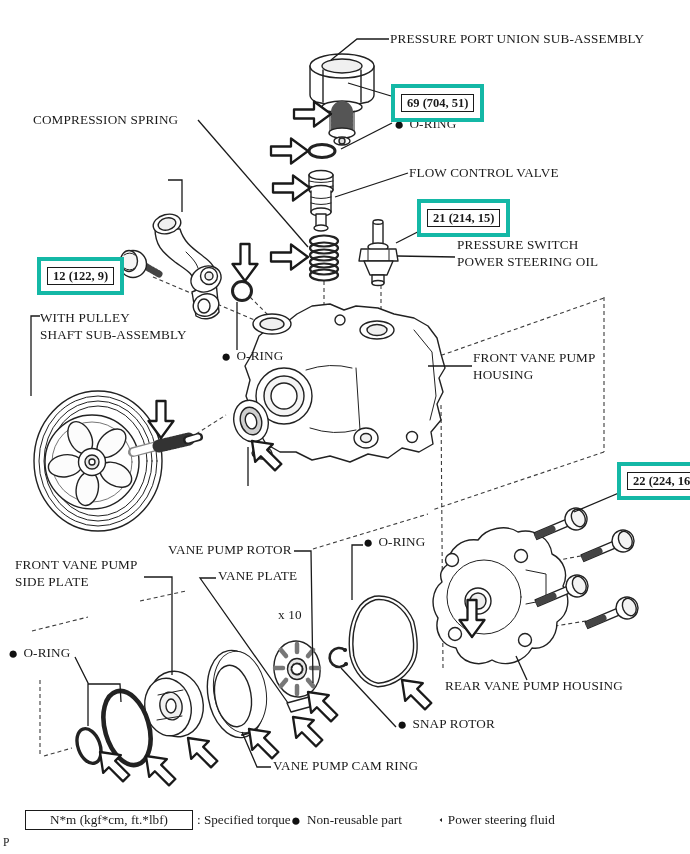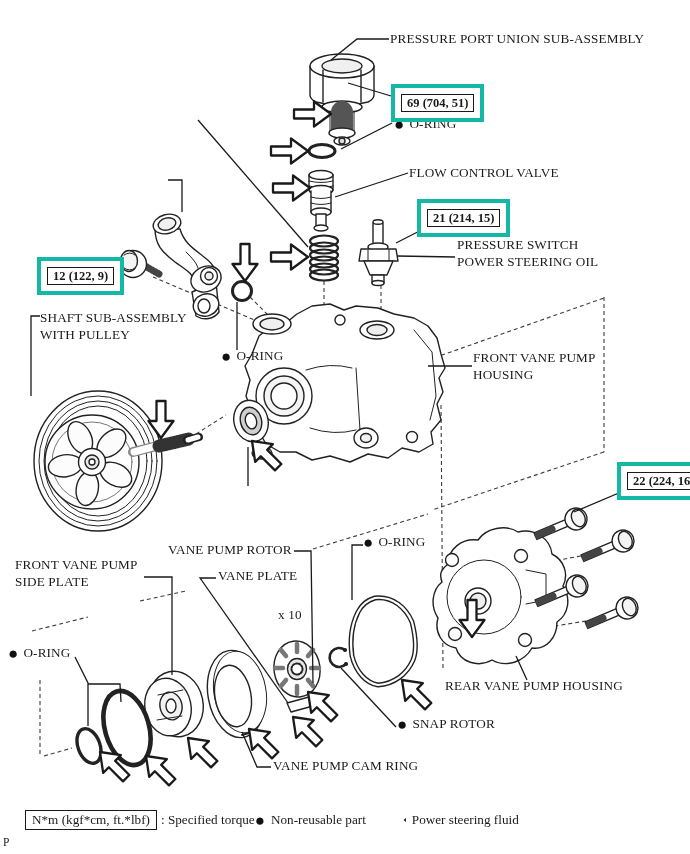--- a/index.html
+++ b/index.html
@@ -8,21 +8,21 @@
   .artwork{position:absolute;left:0;top:0;}
   .callout{position:absolute;font-size:13.2px;line-height:17px;letter-spacing:.15px;
            white-space:nowrap;color:#1a1a1a;}
   .bullet-dot{display:inline-block;font-size:17px;line-height:13px;vertical-align:-2px;
               margin-right:5px;color:#111;}
   .torque-box{position:absolute;border:4px solid #14b8a6;padding:6px;background:#fff;}
   .torque-box .inner{border:1px solid #1a1a1a;padding:0 5px;font-weight:bold;
                      font-size:12.5px;line-height:16px;white-space:nowrap;}
   .legend{position:absolute;left:25px;top:810px;display:flex;align-items:center;
           font-size:13.2px;white-space:nowrap;}
-  .legend .unit-box{border:1px solid #1a1a1a;padding:1px 6px;margin-right:4px;}
+  .legend .unit-box{border:1px solid #1a1a1a;padding:1px 24px;margin-right:4px;}
   .legend .sep{}
   .legend .nr-bullet{margin:0 6px 0 0;}
   .legend .nr-label{margin-right:16px;}
   .legend .fl-icon{margin-right:6px;}
   .page-mark{position:absolute;left:3px;top:836px;font-size:11.5px;}
 </style>
 </head>
 <body>
 
 <div class="stage">
@@ -325,34 +325,37 @@
   </svg>
 
   <div class="callout" style="left:390px;top:30px">
     <div>PRESSURE PORT UNION SUB-ASSEMBLY</div>
   </div>
 
   <div class="callout" style="left:394px;top:115px">
     <span class="bullet-dot">●</span><span>O-RING</span>
   </div>
 
+  <div class="callout" style="left:33px;top:111px">
+    <div>COMPRESSION SPRING</div>
+  </div>
 
 
   <div class="callout" style="left:409px;top:164px">
     <div>FLOW CONTROL VALVE</div>
   </div>
 
   <div class="callout" style="left:457px;top:236px">
     <div>PRESSURE SWITCH</div>
     <div>POWER STEERING OIL</div>
   </div>
 
   <div class="callout" style="left:40px;top:309px">
+    <div>WITH PULLEY</div>
     <div>SHAFT SUB-ASSEMBLY</div>
-    <div>WITH PULLEY</div>
   </div>
 
   <div class="callout" style="left:221px;top:347px">
     <span class="bullet-dot">●</span><span>O-RING</span>
   </div>
 
   <div class="callout" style="left:473px;top:349px">
     <div>FRONT VANE PUMP</div>
     <div>HOUSING</div>
   </div>

